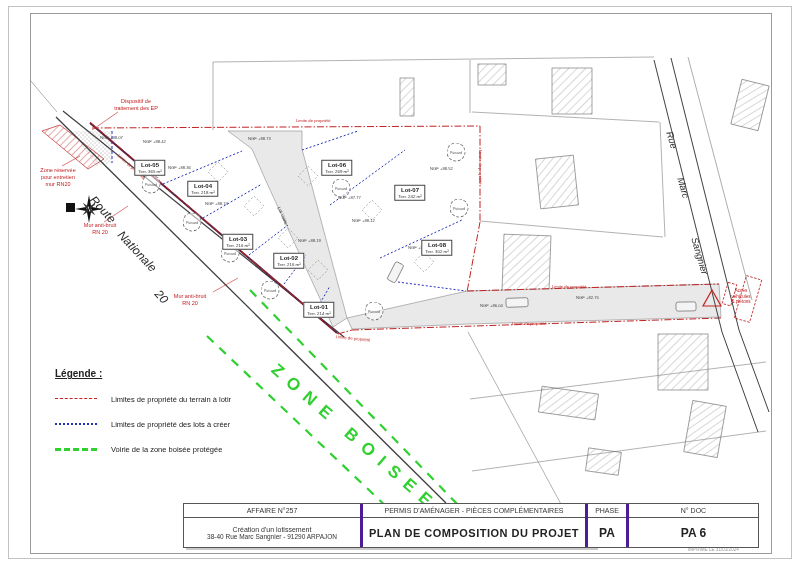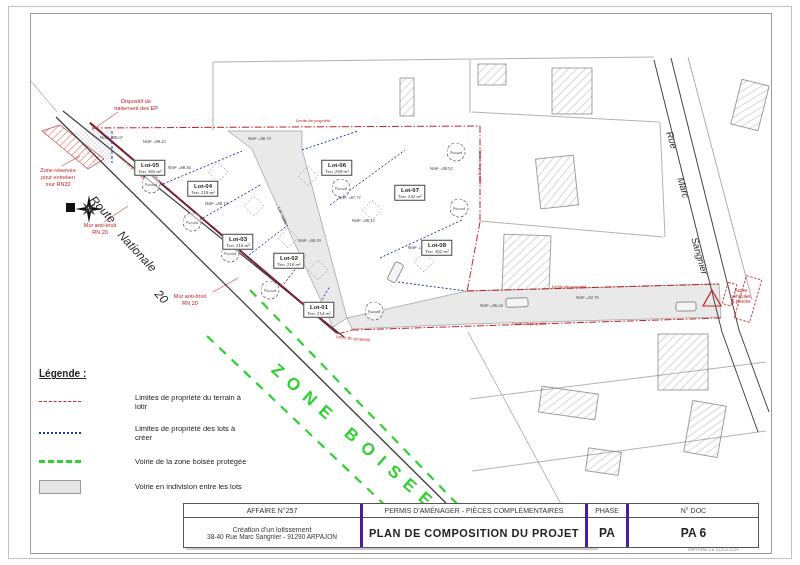--- a/index.html
+++ b/index.html
@@ -13,23 +13,23 @@
   .limite{position:absolute;color:#c22222;font-size:4.2px;white-space:nowrap;transform-origin:0 0;}
   .lot-box{position:absolute;transform:translate(-50%,-50%);background:#fff;border:0.8px solid #444;padding:1px 3px;text-align:center;z-index:5;}
   .lot-name{font-size:6px;color:#222;font-weight:bold;line-height:1.2;}
   .lot-area{font-size:4.4px;color:#333;line-height:1.2;}
   .puisard{position:absolute;width:17px;height:17px;border:1px dashed #777;border-radius:50%;display:flex;align-items:center;justify-content:center;font-size:3.6px;color:#555;transform:translate(-50%,-50%);background:rgba(255,255,255,.55);}
   .street{position:absolute;font-style:italic;color:#2b2b2b;transform-origin:0 0;white-space:nowrap;}
   .rn20{font-size:12px;}
   .rue{font-size:9.5px;}
   .zone-boisee{position:absolute;left:280px;top:360px;transform:rotate(41deg);transform-origin:0 0;color:#2fd02f;font-size:17px;font-weight:600;letter-spacing:9px;white-space:nowrap;}
   
-  .legend{position:absolute;left:39px;top:368px;width:215px;}
+  .legend{position:absolute;left:55px;top:368px;width:215px;}
   .legend-title{font-size:10px;font-weight:bold;color:#222;text-decoration:underline;margin-bottom:14px;}
-  .legend-row{display:flex;align-items:center;margin-bottom:13px;gap:40px;}
+  .legend-row{display:flex;align-items:center;margin-bottom:13px;}
   .legend-swatch{width:42px;height:12px;margin-right:14px;flex:0 0 42px;position:relative;}
   .legend-label{font-size:7.5px;color:#222;}
   .sw-line{position:absolute;left:0;top:5px;width:42px;height:0;}
   .sw-red{border-top:1.6px dashed #c22222;}
   .sw-blue{border-top:2px dotted #2233bb;}
   .sw-green{border-top:3px dashed #2fd02f;}
   .sw-gray{position:absolute;left:0;top:0;width:40px;height:12px;background:#e5e5e5;border:0.8px solid #999;}
   
   .tblock{position:absolute;left:183px;top:503px;width:574px;height:43px;border:1px solid #555;display:flex;background:#fff;z-index:9;}
   .tb-col{border-right:3px solid #4c1d95;display:flex;flex-direction:column;}
@@ -290,26 +290,20 @@
           <div class="sw-line sw-blue"></div>
         </div>
       <div class="legend-label">Limites de propriété des lots à créer</div>
     </div>
     <div class="legend-row">
       <div class="legend-swatch">
           <div class="sw-line sw-green"></div>
         </div>
       <div class="legend-label">Voirie de la zone boisée protégée</div>
     </div>
-    <div class="legend-row">
-      <div class="legend-swatch">
-          <div class="sw-gray"></div>
-        </div>
-      <div class="legend-label">Voirie en indivision entre les lots</div>
-    </div>
   </div>
 
   <div class="tblock">
     <div class="tb-col tb-c1">
       <div class="tb-head">AFFAIRE N°257</div>
       <div class="tb-body">
         <div class="tb-proj1">Création d'un lotissement</div>
         <div class="tb-proj2">38-40 Rue Marc Sangnier - 91290 ARPAJON</div>
       </div>
     </div>

